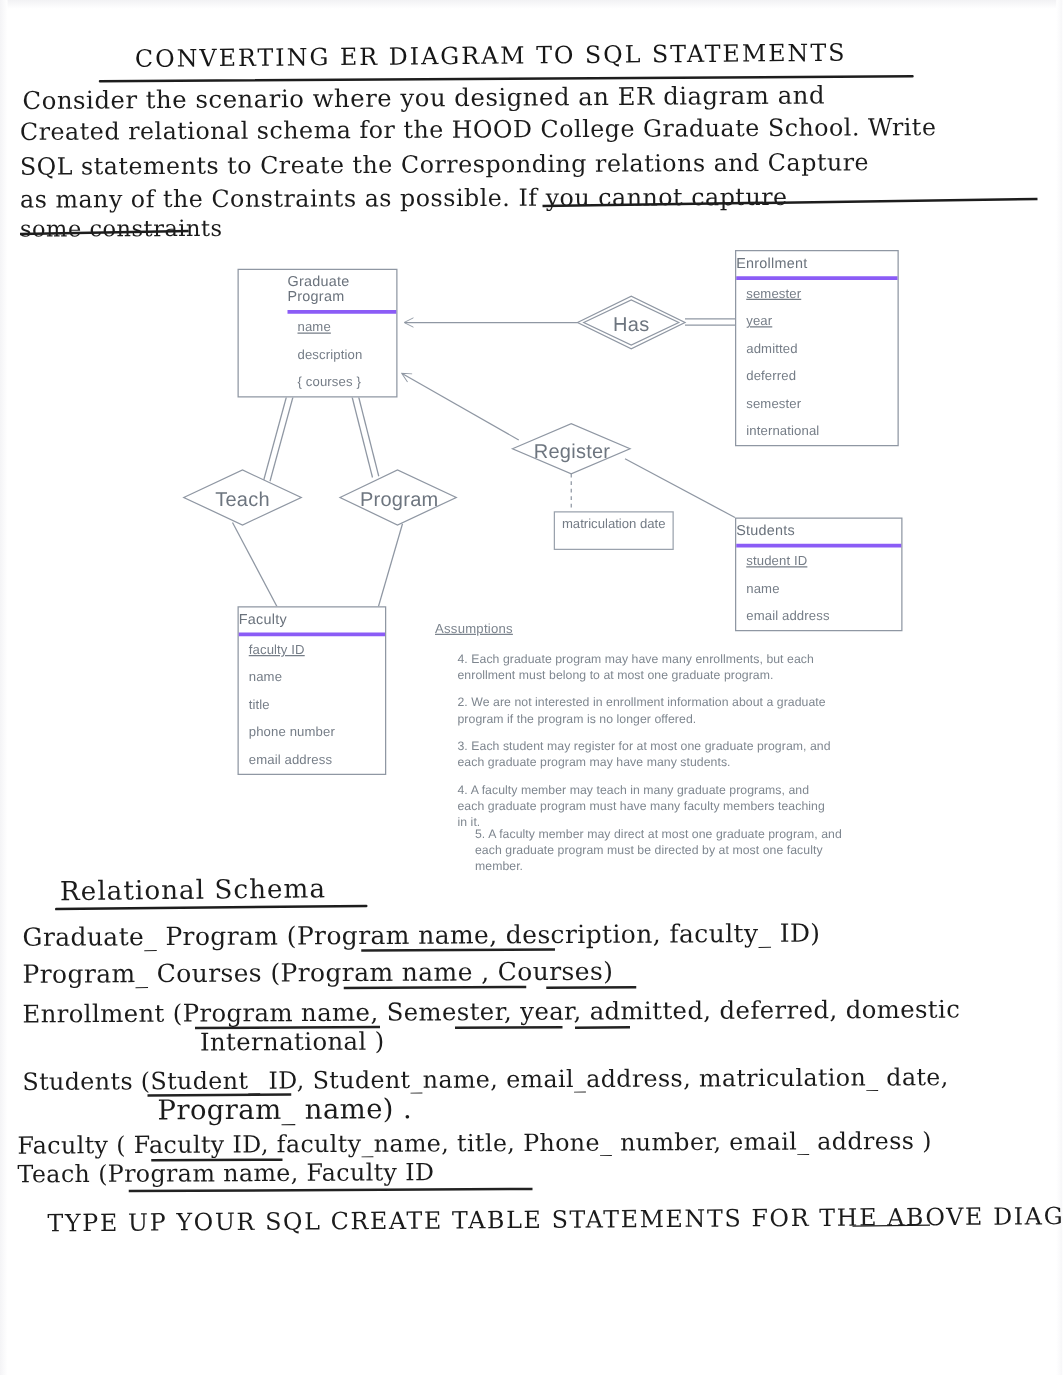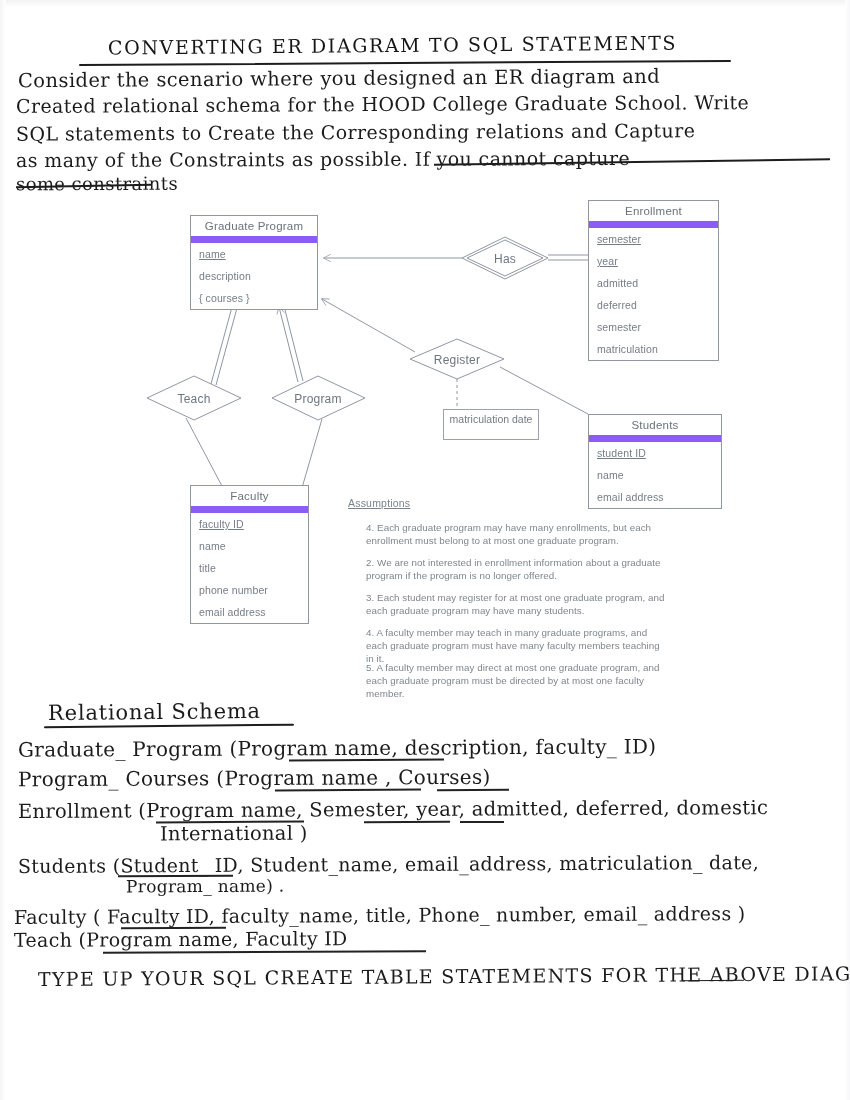--- a/index.html
+++ b/index.html
@@ -86,38 +86,37 @@
     width: 850px; height: 1100px;
     pointer-events: none;
   }
   .ent {
     position: absolute;
     border: 1px solid #8f97a3;
     background: #ffffff;
     color: #6d757f;
   }
   .ent-title {
-    text-align: center;
     font-size: 11.5px;
     color: #6a727c;
     padding: 4px 0 4px;
-    border-bottom: 7px solid #8b5cf6;
+    border-bottom: 3px solid #8b5cf6;
     letter-spacing: .2px;
   }
   .ent-attr {
     font-size: 10.5px;
     color: #757d87;
     padding: 5px 0 5px 8px;
     letter-spacing: .1px;
   }
   .ent-attr.pk { text-decoration: underline; }
 
   .diamond-label {
     position: absolute;
-    font-size: 12px;
+    font-size: 16px;
     color: #6d757f;
     text-align: center;
     letter-spacing: .2px;
   }
   .attr-box {
     position: absolute;
     border: 1px solid #9aa2ad;
     background: #fff;
     font-size: 10.5px;
     color: #737b85;
@@ -194,35 +193,35 @@
 
       <polygon points="272,398 318,376 365,398 318,420"></polygon>
 
       <line x1="298" y1="382" x2="279" y2="307" marker-end="url(#arrowOpen)"></line>
       <line x1="303" y1="381" x2="284" y2="306"></line>
 
       <line x1="322" y1="419" x2="297" y2="505" marker-end="url(#arrowOpen)"></line>
     </g>
   </svg>
 
-  <div class="ent" style="left:190px; top:215px; width:128px;">
+  <div class="ent" style="left:190px; top:215px; width:128px;padding-left:39px;">
     <div class="ent-title">Graduate Program</div>
     <div class="ent-attr pk">name</div>
     <div class="ent-attr">description</div>
     <div class="ent-attr">{ courses }</div>
   </div>
 
   <div class="ent" style="left:588px; top:200px; width:131px;">
     <div class="ent-title">Enrollment</div>
     <div class="ent-attr pk">semester</div>
     <div class="ent-attr pk">year</div>
     <div class="ent-attr">admitted</div>
     <div class="ent-attr">deferred</div>
     <div class="ent-attr">semester</div>
-    <div class="ent-attr">matriculation</div>
+    <div class="ent-attr">international</div>
   </div>
 
   <div class="ent" style="left:588px; top:414px; width:134px;">
     <div class="ent-title">Students</div>
     <div class="ent-attr pk">student ID</div>
     <div class="ent-attr">name</div>
     <div class="ent-attr">email address</div>
   </div>
 
   <div class="ent" style="left:190px; top:485px; width:119px;">
@@ -239,40 +238,40 @@
   <div class="diamond-label" style="left:164px; top:392px; width:60px;">Teach</div>
   <div class="diamond-label" style="left:288px; top:392px; width:60px;">Program</div>
 
   <div class="attr-box" style="left:409px; top:409px; width:96px; height:31px;margin-left:34px;">matriculation date</div>
 
   <div class="assump-h" style="left:348px; top:497px;">Assumptions</div>
   <div class="assump-item" style="left:366px; top:521px;">4.  Each graduate program may have many enrollments, but each enrollment must belong to at most one graduate program.</div>
   <div class="assump-item" style="left:366px; top:556px;">2.  We are not interested in enrollment information about a graduate program if the program is no longer offered.</div>
   <div class="assump-item" style="left:366px; top:591px;">3.  Each student may register for at most one graduate program, and each graduate program may have many students.</div>
   <div class="assump-item" style="left:366px; top:626px;">4.  A faculty member may teach in many graduate programs, and each graduate program must have many faculty members teaching in it.</div>
-  <div class="assump-item" style="left:366px; top:661px;">5.  A faculty member may direct at most one graduate program, and each graduate program must be directed by at most one faculty member.</div>
+  <div class="assump-item" style="left:380px; top:661px;">5.  A faculty member may direct at most one graduate program, and each graduate program must be directed by at most one faculty member.</div>
 
   <div class="hw hw-sec" style="left:48px; top:700px; transform:rotate(-0.6deg);">Relational Schema</div>
   <div class="ul-hand" style="left:44px; top:725px; width:250px; transform:rotate(-0.6deg);"></div>
 
   <div class="hw hw-schema" style="left:18px; top:736px; transform:rotate(-0.3deg);">Graduate_ Program (Program name, description, faculty_ ID)</div>
   <div class="ul-thin" style="left:289px; top:759px; width:155px; transform:rotate(-0.3deg);"></div>
 
   <div class="hw hw-schema" style="left:18px; top:766px; transform:rotate(-0.3deg);">Program_ Courses (Program name ,  Courses)</div>
   <div class="ul-thin" style="left:275px; top:789px; width:146px; transform:rotate(-0.3deg);"></div>
   <div class="ul-thin" style="left:437px; top:789px; width:72px; transform:rotate(-0.3deg);"></div>
 
   <div class="hw hw-schema" style="left:18px; top:798px; transform:rotate(-0.3deg); font-size:19.5px;">Enrollment (Program name, Semester, year, admitted, deferred, domestic</div>
   <div class="hw hw-schema" style="left:160px; top:822px; transform:rotate(-0.3deg); font-size:19.5px;">International )</div>
   <div class="ul-thin" style="left:156px; top:821px; width:148px; transform:rotate(-0.3deg);"></div>
   <div class="ul-thin" style="left:364px; top:821px; width:86px; transform:rotate(-0.3deg);"></div>
   <div class="ul-thin" style="left:460px; top:821px; width:44px; transform:rotate(-0.3deg);"></div>
 
   <div class="hw hw-schema" style="left:18px; top:853px; transform:rotate(-0.3deg); font-size:19px;">Students (Student_ ID, Student_name, email_address, matriculation_ date,</div>
-  <div class="hw hw-schema" style="left:126px; top:876px; transform:rotate(-0.3deg); font-size:17px;">Program_ name) .</div>
+  <div class="hw hw-schema" style="left:126px; top:876px; transform:rotate(-0.3deg); font-size:22px;">Program_ name) .</div>
   <div class="ul-thin" style="left:118px; top:875px; width:115px; transform:rotate(-0.3deg);"></div>
 
   <div class="hw hw-schema" style="left:14px; top:904px; transform:rotate(-0.3deg); font-size:19px;">Faculty ( Faculty ID, faculty_name, title, Phone_ number, email_ address )</div>
   <div class="ul-thin" style="left:121px; top:927px; width:105px; transform:rotate(-0.3deg);"></div>
 
   <div class="hw hw-schema" style="left:14px; top:928px; transform:rotate(-0.3deg); font-size:19px;">Teach (Program name,  Faculty ID</div>
   <div class="ul-thin" style="left:103px; top:951px; width:323px; transform:rotate(-0.3deg);"></div>
 
   <div class="hw hw-caps" style="left:38px; top:965px; transform:rotate(-0.4deg);">TYPE UP YOUR SQL CREATE TABLE STATEMENTS FOR THE ABOVE DIAGRAM</div>
   <div class="strike" style="left:682px; top:980px; width:62px; height:1.4px; transform:rotate(-0.6deg);"></div>

